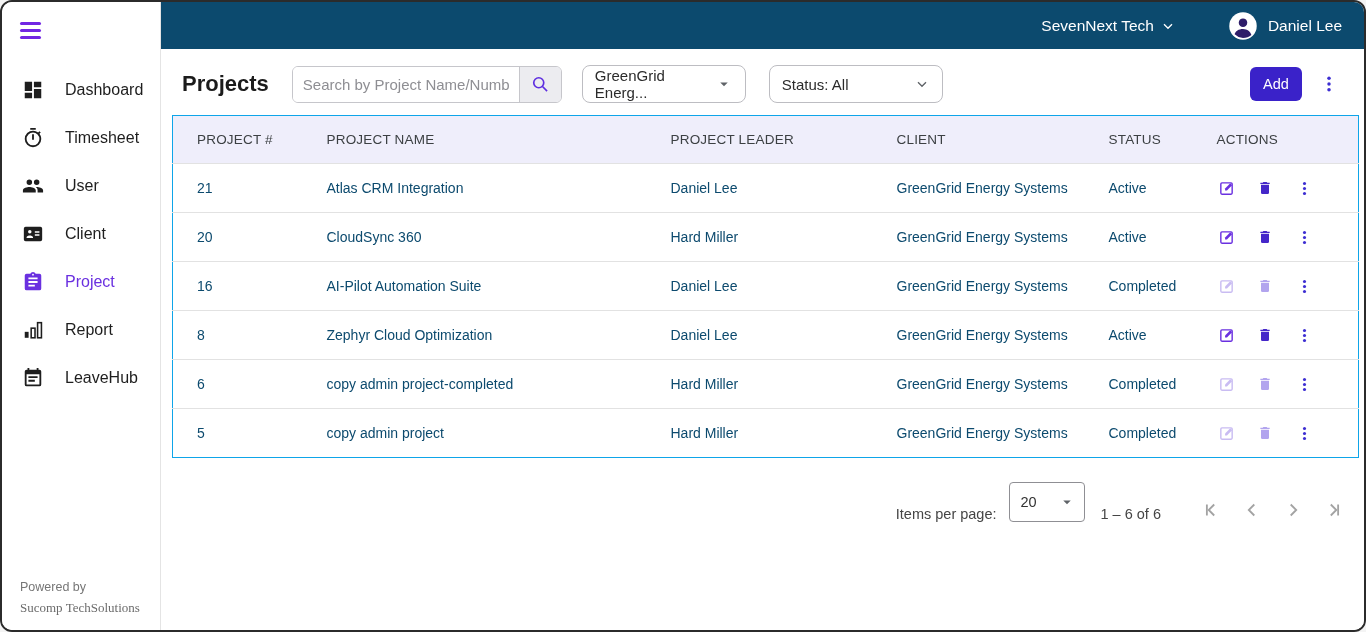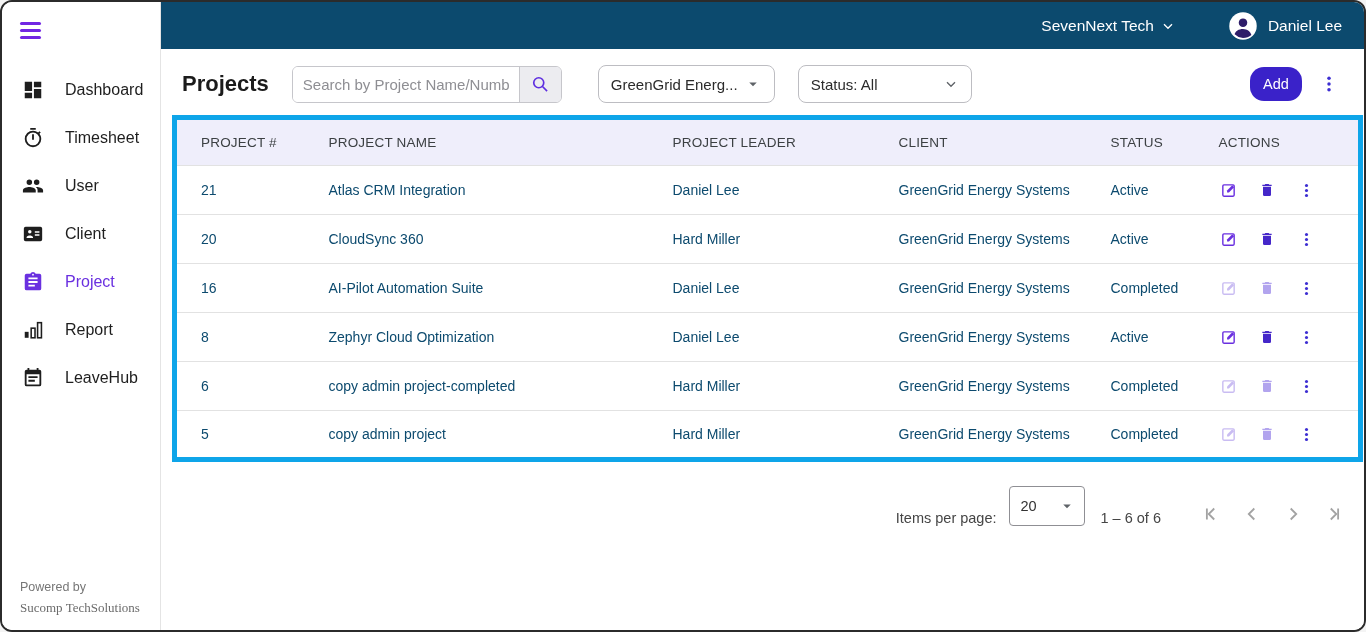--- a/index.html
+++ b/index.html
@@ -39,31 +39,31 @@
   .page-title{ font-size:22px; font-weight:bold; color:#1b1b1b; margin-left:10px; }
   .search-group{ display:flex; margin-left:23px; height:37px; border:1px solid #c6c6cb; border-radius:6px; overflow:hidden; }
   .search-input{ width:226px; border:none; outline:none; padding:0 10px; font-size:15px; color:#333;
                  font-family:"Liberation Sans", sans-serif; }
   .search-input::placeholder{ color:#8e8e93; }
   .search-btn{ width:42px; background:#ececf0; border:none; border-left:1px solid #c6c6cb;
                display:flex; align-items:center; justify-content:center; cursor:pointer; color:#5e2ee0; }
   .select-box{ height:38px; border:1px solid #bdbdc2; border-radius:8px; background:#fff;
                display:flex; align-items:center; justify-content:space-between; padding:0 12px;
                font-size:15px; color:#2b2b2b; cursor:pointer; }
-  .select-client{ width:177px; margin-left:36px; }
+  .select-client{ width:164px; margin-left:20px; }
   .select-status{ width:174px; margin-left:23px; }
   .toolbar-right{ margin-left:auto; display:flex; align-items:center; }
-  .add-btn{ background:#3a22c9; color:#fff; border:none; border-radius:14px; width:52px; height:34px;
+  .add-btn{ background:#3a22c9; color:#fff; border:none; border-radius:6px; width:52px; height:34px;
             font-size:14.5px; font-family:"Liberation Sans", sans-serif; cursor:pointer; }
   .toolbar-kebab{ background:none; border:none; cursor:pointer; color:#3d2ed2; margin:0 12px 0 14px;
                   width:26px; height:26px; display:flex; align-items:center; justify-content:center; }
 
   
   .ptable{ width:100%; border-collapse:collapse; table-layout:fixed;
-           border:5px solid #0ea5e9; }
+           border:1px solid #0ea5e9; }
   .ptable thead tr{ background:#efeefb; height:48px; }
   .ptable th{ text-align:left; font-size:13.5px; font-weight:500; color:#3c4043; padding-left:24px;
               letter-spacing:.2px; }
   .ptable tbody tr{ height:49px; border-top:1px solid #e2e2e2; background:#fff; }
   .ptable td{ font-size:14px; color:#0c4a6e; padding-left:24px; }
   .icon-btn{ background:none; border:none; cursor:pointer; padding:0; width:20px; height:20px;
              display:inline-flex; align-items:center; justify-content:center; vertical-align:middle; }
   .icon-btn + .icon-btn{ margin-left:15px; }
   .edit-ic{ color:#6a30e0; } .trash-ic{ color:#4527c9; } .row-kebab{ color:#3d2ed2; }
   .icon-btn[disabled] .edit-ic{ color:#c9bcf2; }

